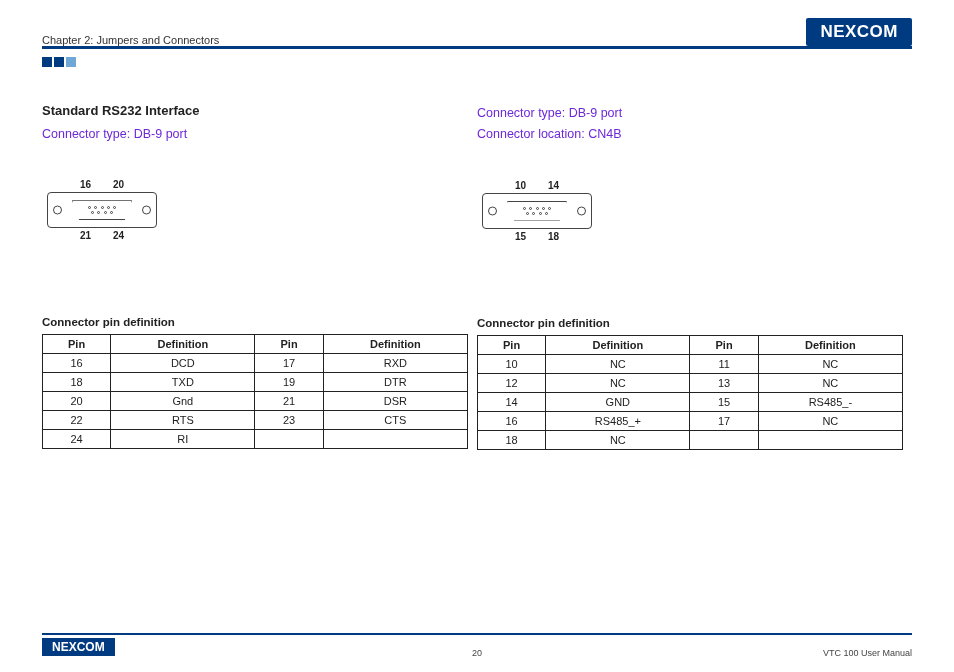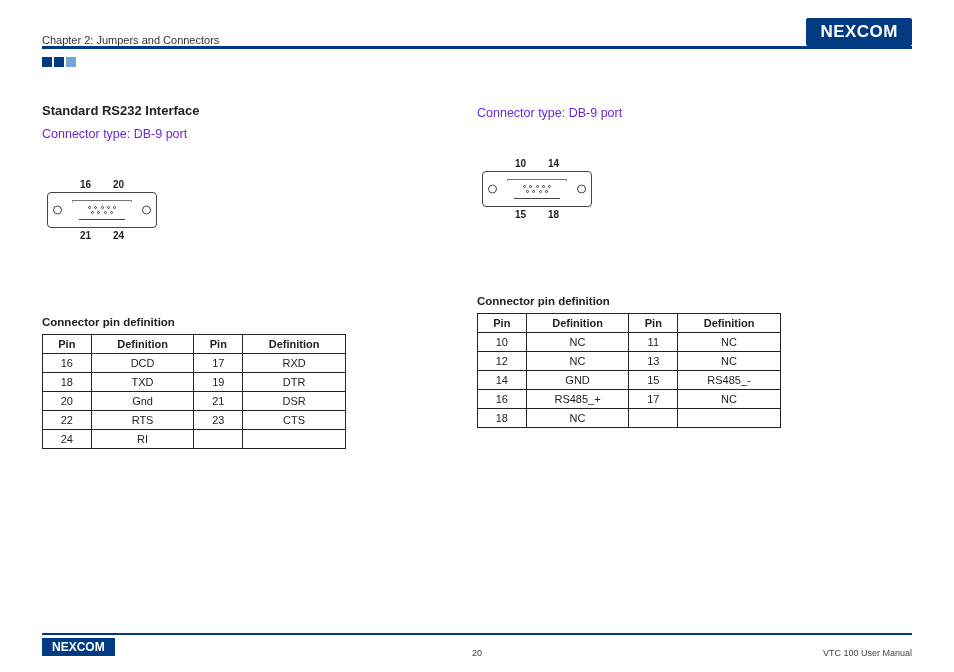--- a/index.html
+++ b/index.html
@@ -58,21 +58,21 @@
     background:#fff;
     clip-path: polygon(0 0, 100% 0, 88% 100%, 12% 100%);
     display:flex; flex-direction:column; justify-content:center; align-items:center;
   }
   .pin-row { display:flex; gap:3.2px; }
   .pin-row span { width:3px; height:3px; border:1px solid #444; border-radius:50%; }
   .screw { width:9px; height:9px; border:1.5px solid #444; border-radius:50%; position:absolute; top:50%; transform:translateY(-50%); }
   .screw.l { left:5px; } .screw.r { right:5px; }
 
   .tbl-title { font-weight:bold; font-size:11.5px; margin-top:75px; margin-bottom:6px; }
-  table.pins { border-collapse:collapse; width:304px; font-size:11px; }
+  table.pins { border-collapse:collapse; width:426px; font-size:11px; }
   table.pins th, table.pins td {
     border:1px solid #222;
     padding:3px 6px;
     text-align:center;
   }
   table.pins th { font-weight:bold; }
 
   .footer {
     position:absolute;
     left:42px; right:42px; bottom:14px;
@@ -182,20 +182,21 @@
           <td>RI</td>
           <td></td>
           <td></td>
         </tr>
       </tbody>
     </table>
   </div>
 
   <div class="col">
     <div class="sec-line">Connector type: DB-9 port</div>
+    <div class="sec-line">Connector location: CN4B</div>
 
     <div class="db9-wrap">
       <div class="db9-top">
         <span>10</span>
         <span>14</span>
       </div>
       <div class="db9-shell">
         <span class="screw l"></span>
         <div class="db9-inner">
           <div class="pin-row">

